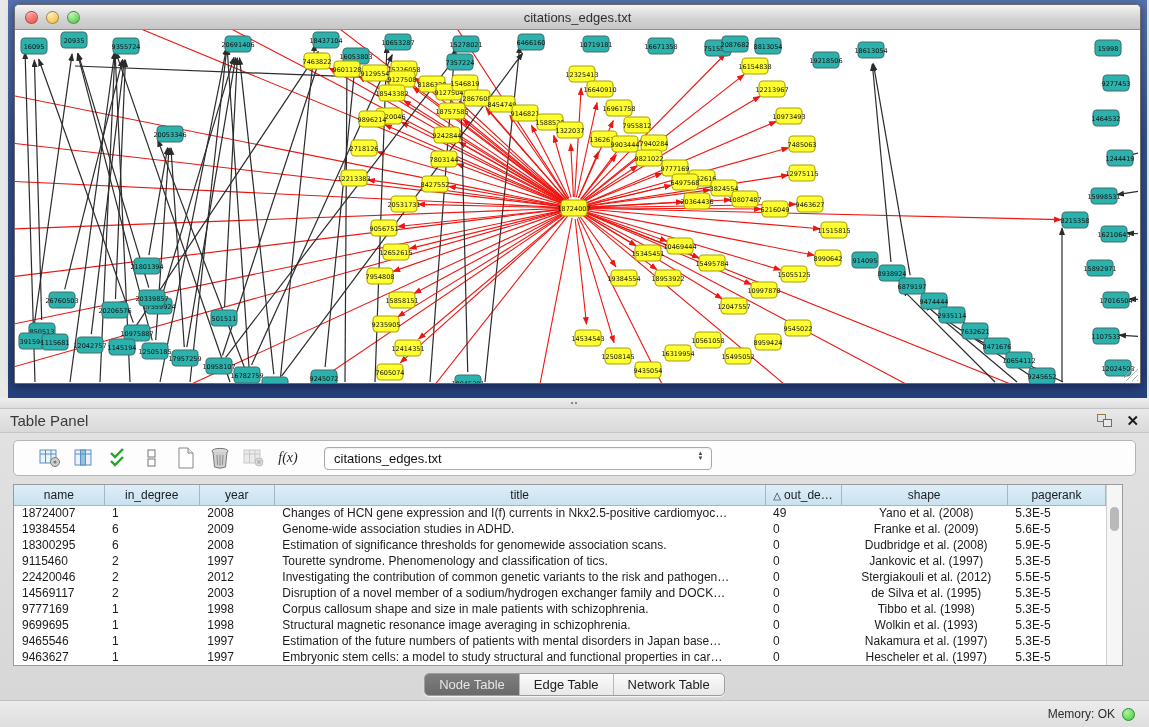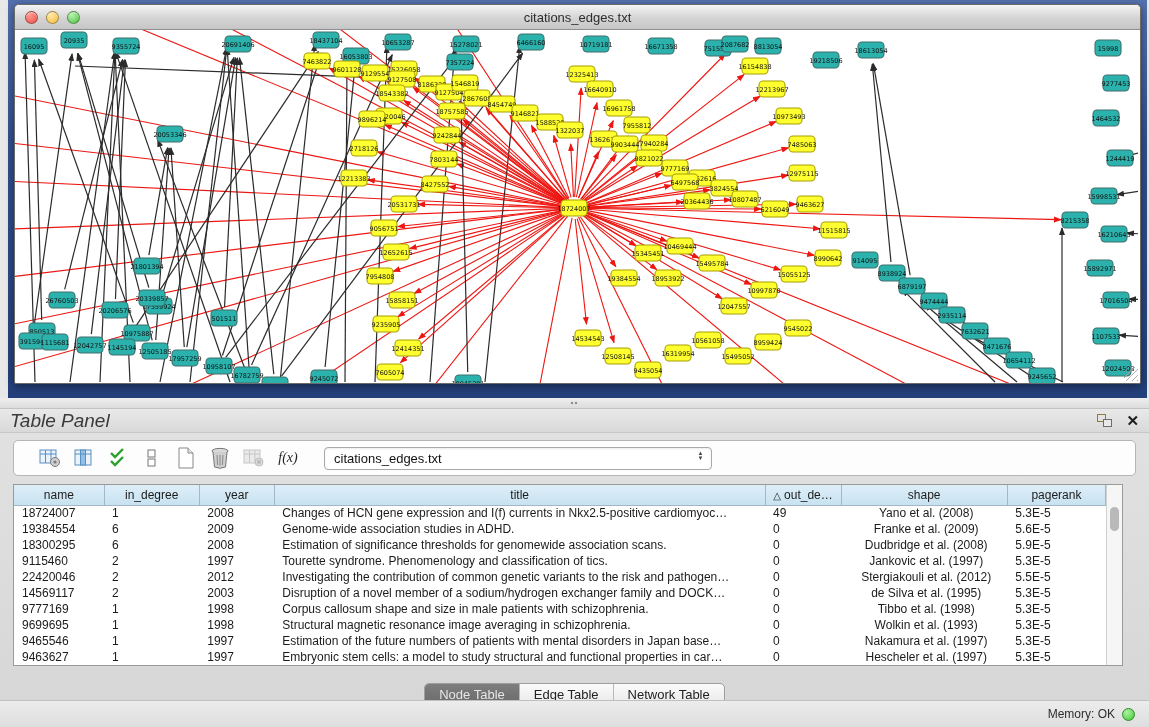--- a/index.html
+++ b/index.html
@@ -38,21 +38,21 @@
   .splitter { position:absolute; left:0; top:398px; width:1149px; height:11px;
               background:linear-gradient(180deg,#efefef,#dcdcdc); border-bottom:1px solid #c2c2c2; }
   .splitter-handle { position:absolute; left:570px; top:3px; width:9px; height:5px;
                      background:radial-gradient(circle,#8a8a8a 1px, transparent 1.6px); background-size:4px 4px; }
 
   
   .table-panel { position:absolute; left:0; top:409px; width:1149px; height:291px;
                  background:linear-gradient(180deg,#e2e2e2,#d7d7d7); }
   .panel-titlebar { height:24px; display:flex; align-items:center; padding:0 10px;
                     background:linear-gradient(180deg,#e9e9e9,#d9d9d9); border-bottom:1px solid #c6c6c6; }
-  .panel-title { font-size:19px; color:#3a3a3a;font-style:italic; }
+  .panel-title { font-size:15px; color:#3a3a3a; }
   .panel-title-icons { margin-left:auto; display:flex; align-items:center; gap:14px; }
   .float-icon { width:15px; height:13px; position:relative; }
   .float-icon .sq1 { position:absolute; left:0; top:0; width:9px; height:8px; border:1.4px solid #8c7b44; background:transparent; }
   .float-icon .sq2 { position:absolute; right:0; bottom:0; width:9px; height:8px; border:1.4px solid #6d6d6d; background:#e9e9e9; }
   .close-x { font-size:15px; font-weight:bold; color:#1c1c1c; line-height:1; cursor:default; }
 
   .toolbar-wrap { margin:7px 13px 0 13px; background:#fdfdfd; border:1px solid #b5b5b5; border-radius:5px;
                   height:36px; display:flex; align-items:center; padding:0 24px; gap:10px; }
   .tb-btn { width:24px; height:24px; display:flex; align-items:center; justify-content:center; }
   .fx-label { font-family:"Liberation Serif", serif; font-style:italic; font-size:14px; color:#222; }
@@ -67,21 +67,21 @@
   table.grid { border-collapse:collapse; table-layout:fixed; width:1092px; font-size:12px; color:#1b1b1b; }
   table.grid th { background:linear-gradient(180deg,#ddeef8,#c8e2f0); border:1px solid #9fb9c6; border-top:none;
                   font-weight:normal; height:20px; text-align:center; overflow:hidden; white-space:nowrap; }
   table.grid th:first-child { border-left:none;margin-left:20px; }
   table.grid td { height:16px; padding:0 4px 0 8px; white-space:nowrap; overflow:hidden; }
   table.grid td.c-short { text-align:center; }
   .sort-glyph { font-size:10px; margin-right:3px; }
   .vscroll { position:absolute; right:0; top:0; width:16px; height:180px; background:#f6f6f6; border-left:1px solid #d0d0d0; }
   .vthumb { position:absolute; left:3px; top:22px; width:9px; height:24px; background:#b9b9b9; border-radius:5px; }
 
-  .tabs-bar { margin-top:17px; display:flex; justify-content:center; }
+  .tabs-bar { margin-top:7px; display:flex; justify-content:center; }
   .tab-group { display:flex; border:1px solid #9d9d9d; border-radius:5px; overflow:hidden;
                background:linear-gradient(180deg,#fbfbfb,#e8e8e8); box-shadow:0 1px 1px rgba(255,255,255,.8); }
   .tab { font-size:13px; padding:3px 14px; color:#222; border-right:1px solid #b8b8b8; background:transparent; border-top:none; border-bottom:none; border-left:none; font-family:"Liberation Sans",sans-serif; }
   .tab:last-child { border-right:none; }
   .tab.active { background:linear-gradient(180deg,#7e7e7e,#6a6a6a); color:#e6e6e6; }
 
   
   .status-bar { position:absolute; left:0; bottom:0; width:1149px; height:27px;
                 background:linear-gradient(180deg,#ececec,#dedede); border-top:1px solid #c0c0c0;
                 display:flex; align-items:center; justify-content:flex-end; padding-right:14px; gap:7px; }

